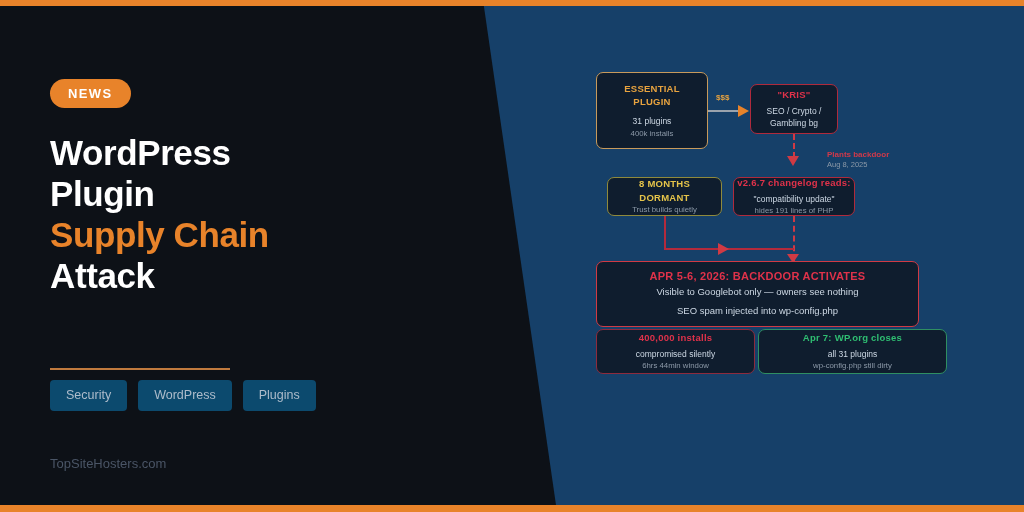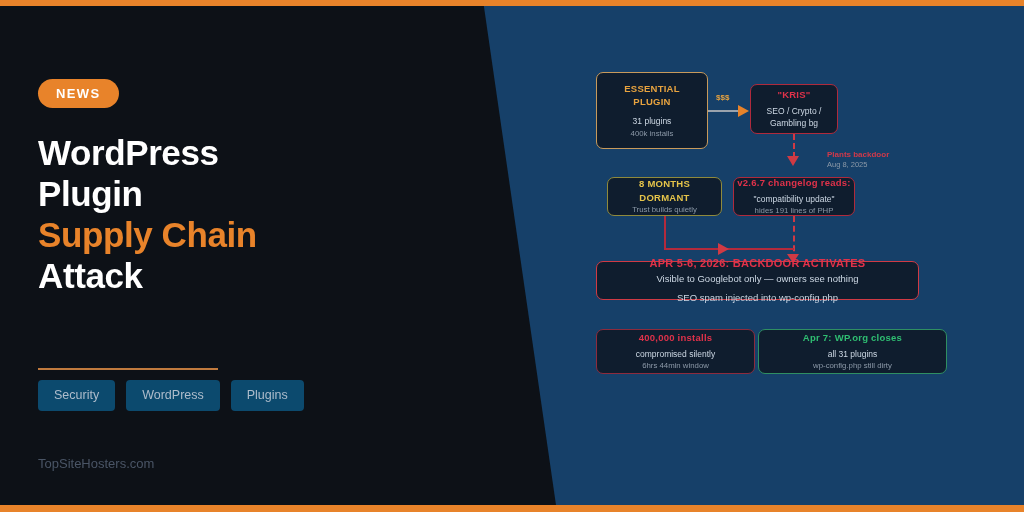--- a/index.html
+++ b/index.html
@@ -15,21 +15,21 @@
   .bg-blue{position:absolute;left:0;top:0;width:1024px;height:512px;background:#164069;}
   .bg-dark{
     position:absolute;left:0;top:0;width:1024px;height:512px;
     background:#0d1117;
     clip-path:polygon(0 0, 483px 0, 557px 512px, 0 512px);
   }
   .bar-top{position:absolute;left:0;top:0;width:1024px;height:6px;background:#e8832a;z-index:6;}
   .bar-bottom{position:absolute;left:0;top:505px;width:1024px;height:7px;background:#e8832a;z-index:6;}
 
   
-  .left{position:absolute;left:0;top:0;width:483px;height:512px;z-index:4;padding-left:27px;}
+  .left{position:absolute;left:12px;top:0;width:483px;height:512px;z-index:4;padding-left:27px;}
   .badge{
     position:absolute;left:38px;top:79px;
     background:#e8832a;color:#ffffff;
     font-size:13px;font-weight:bold;letter-spacing:1.4px;
     padding:8px 18px;border-radius:16px;
     line-height:1;
   }
   .headline{
     position:absolute;left:38px;top:133px;width:420px;
     font-size:35px;font-weight:bold;line-height:1.17;
@@ -64,21 +64,21 @@
 
   .node.essential{left:596px;top:72px;width:112px;height:77px;border:1.5px solid #c89a5b;}
   .node.essential .n-title{color:#e8a33f;}
   .node.kris{left:750px;top:84px;width:88px;height:50px;border:1.5px solid #b02a3c;}
   .node.kris .n-title{color:#e03game;}
   .node.kris .n-title{color:#e0324a;}
   .node.dormant{left:607px;top:177px;width:115px;height:39px;border:1.5px solid #8f8a3c;}
   .node.dormant .n-title{color:#e5c44a;}
   .node.changelog{left:733px;top:177px;width:122px;height:39px;border:1.5px solid #b02a3c;}
   .node.changelog .n-title{color:#e0324a;}
-  .node.activates{left:596px;top:261px;width:323px;height:39px;border:1.5px solid #d03a44;}
+  .node.activates{left:596px;top:261px;width:323px;height:66px;border:1.5px solid #d03a44;}
   .node.activates .n-title{font-size:11px;color:#e0324a;}
   .node.activates .n-sub{font-size:9.5px;}
   .node.installs{left:596px;top:329px;width:159px;height:45px;border:1.5px solid #8e2b3d;}
   .node.installs .n-title{color:#e0324a;}
   .node.wporg{left:758px;top:329px;width:189px;height:45px;border:1.5px solid #2f8f62;}
   .node.wporg .n-title{color:#2fbe72;}
 
   .lbl{position:absolute;font-size:8px;line-height:1.45;}
   .lbl-money{left:716px;top:92px;color:#e8a33f;font-weight:bold;font-size:8px;}
   .lbl-plants{left:827px;top:149px;color:#d0394a;font-weight:bold;font-size:8px;}

